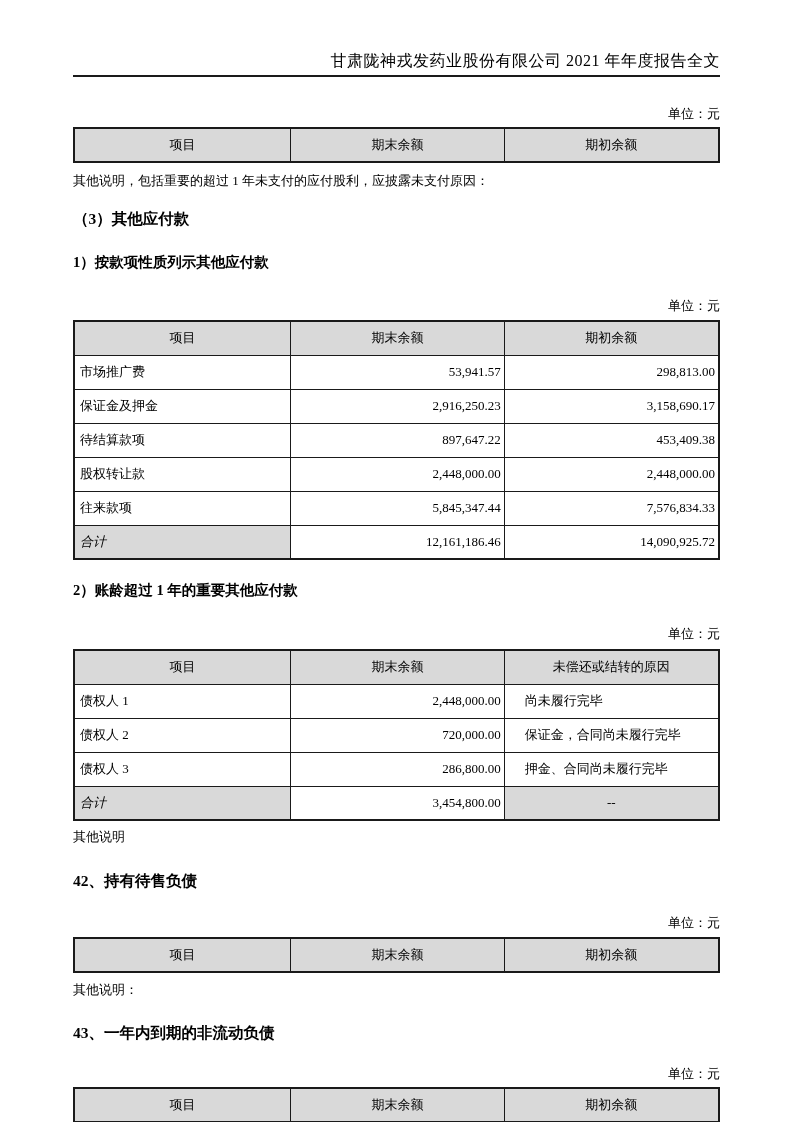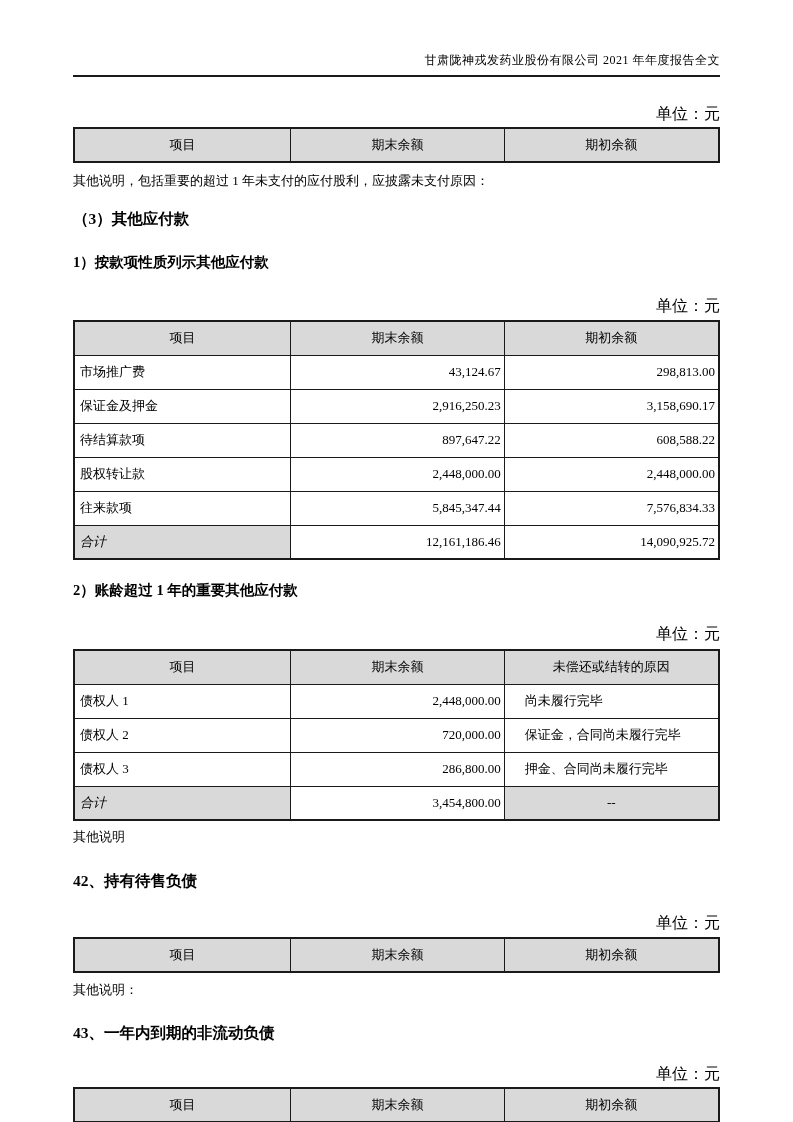--- a/index.html
+++ b/index.html
@@ -13,39 +13,39 @@
   }
   .content {
     position: absolute;
     left: 73px; right: 73px; top: 0;
   }
   .doc-header {
     padding-top: 53px;
     padding-bottom: 7px;
     border-bottom: 2px solid #1a1a1a;
     text-align: right;
-    font-size: 12px;
+    font-size: 16px;
     line-height: 15px;
     letter-spacing: 0.5px;
   }
   .sec-title {
     font-weight: bold;
     font-size: 15.5px;
     line-height: 17px;
   }
   .t-dividends-title { margin-top: 21px; }
   .t-other-title    { margin-top: 21px; }
   .sub-title {
     font-weight: bold;
     font-size: 14.5px;
     line-height: 16px;
   }
   .unit-label {
     text-align: right;
-    font-size: 16px;
+    font-size: 13px;
     line-height: 15px;
   }
   .note {
     font-size: 13px;
     line-height: 16px;
   }
   table {
     width: 100%;
     border-collapse: collapse;
     table-layout: fixed;
@@ -130,32 +130,32 @@
         <col style="width:33.3%">
       </colgroup>
     <tbody>
         <tr>
       <th class="hdr">项目</th>
       <th class="hdr">期末余额</th>
       <th class="hdr">期初余额</th>
     </tr>
     <tr>
       <td class="item">市场推广费</td>
-      <td class="num">43,124.67</td>
+      <td class="num">53,941.57</td>
       <td class="num">298,813.00</td>
     </tr>
     <tr>
       <td class="item">保证金及押金</td>
       <td class="num">2,916,250.23</td>
       <td class="num">3,158,690.17</td>
     </tr>
     <tr>
       <td class="item">待结算款项</td>
       <td class="num">897,647.22</td>
-      <td class="num">608,588.22</td>
+      <td class="num">453,409.38</td>
     </tr>
     <tr>
       <td class="item">股权转让款</td>
       <td class="num">2,448,000.00</td>
       <td class="num">2,448,000.00</td>
     </tr>
     <tr>
       <td class="item">往来款项</td>
       <td class="num">5,845,347.44</td>
       <td class="num">7,576,834.33</td>

